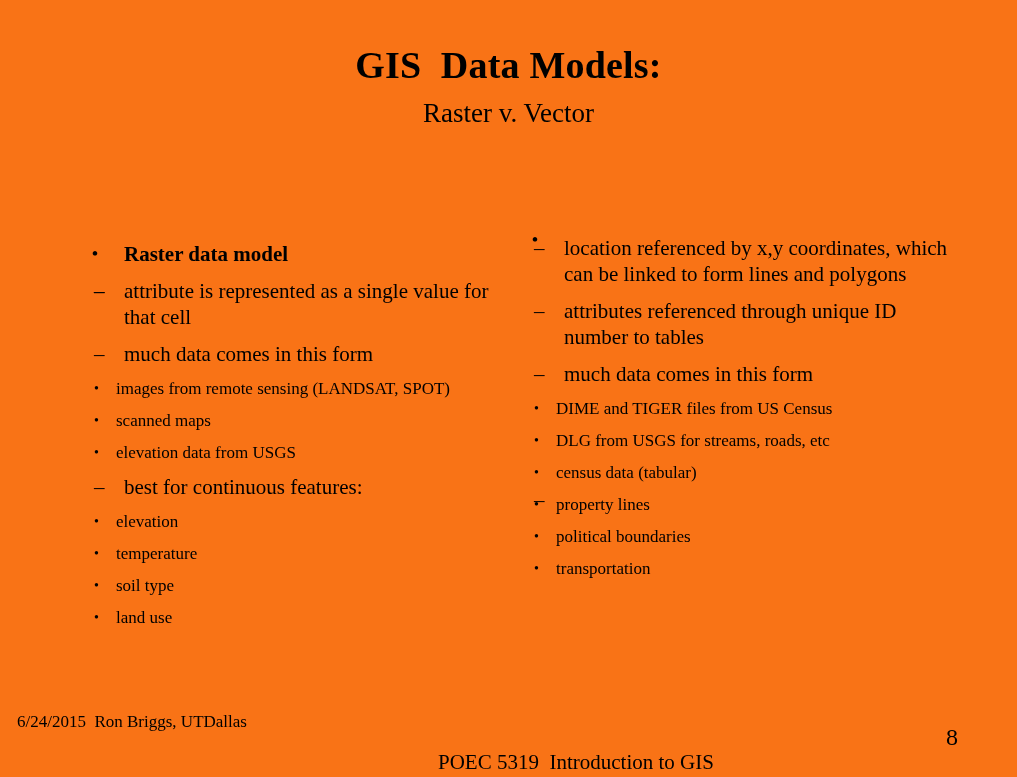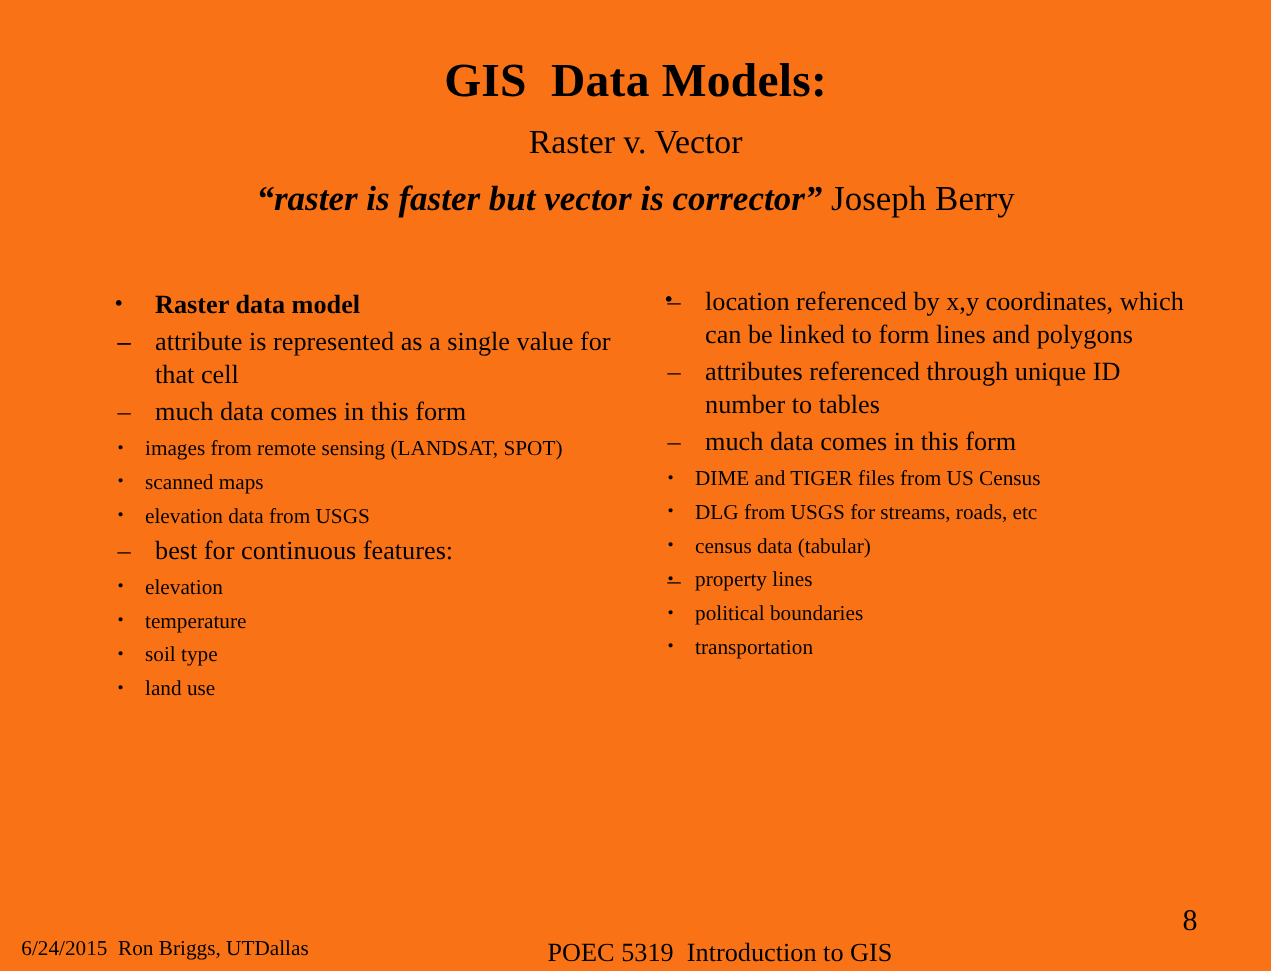--- a/index.html
+++ b/index.html
@@ -81,20 +81,21 @@
     display: block;
   }
   li.item > .bullet {
     position: absolute;
     left: 0;
     top: 0;
     text-align: left;
   }
   li.item > .txt {
     display: block;
+    margin-top: 11px;
   }
 
   
   .l1 > li.item {
     font-size: 21px;
     font-weight: bold;
     line-height: 26px;
     padding-left: 46px;
     margin-bottom: 3px;
   }
@@ -135,21 +136,21 @@
   .l3 > li.item > .bullet {
     font-size: 14px;
     left: 16px;
     top: 0px;
   }
 
   
   .footer-left {
     position: absolute;
     left: 17px;
-    top: 748px;
+    top: 711px;
     font-size: 17px;
     line-height: 21px;
     white-space: pre;
   }
   .footer-center {
     position: absolute;
     left: 438px;
     top: 752px;
     font-size: 21px;
     line-height: 21px;
@@ -164,21 +165,20 @@
   }
 </style>
 </head>
 <body>
 
 <div id="slide">
 
   <div class="title-block">
     <div class="title-line-1">GIS  Data Models:</div>
     <div class="title-line-2">Raster v. Vector</div>
-    <div class="title-sub"><span class="quote">“raster is faster but vector is corrector”</span><span class="attrib"> Joseph Berry</span></div>
   </div>
 
   <div class="col" id="col-left">
     <ul class="lvl l1">
       <li class="item">
         <span class="bullet">•</span>
         <span class="txt">Raster data model</span>
       </li>
     </ul>
     <ul class="lvl l2" id="left-l2">

